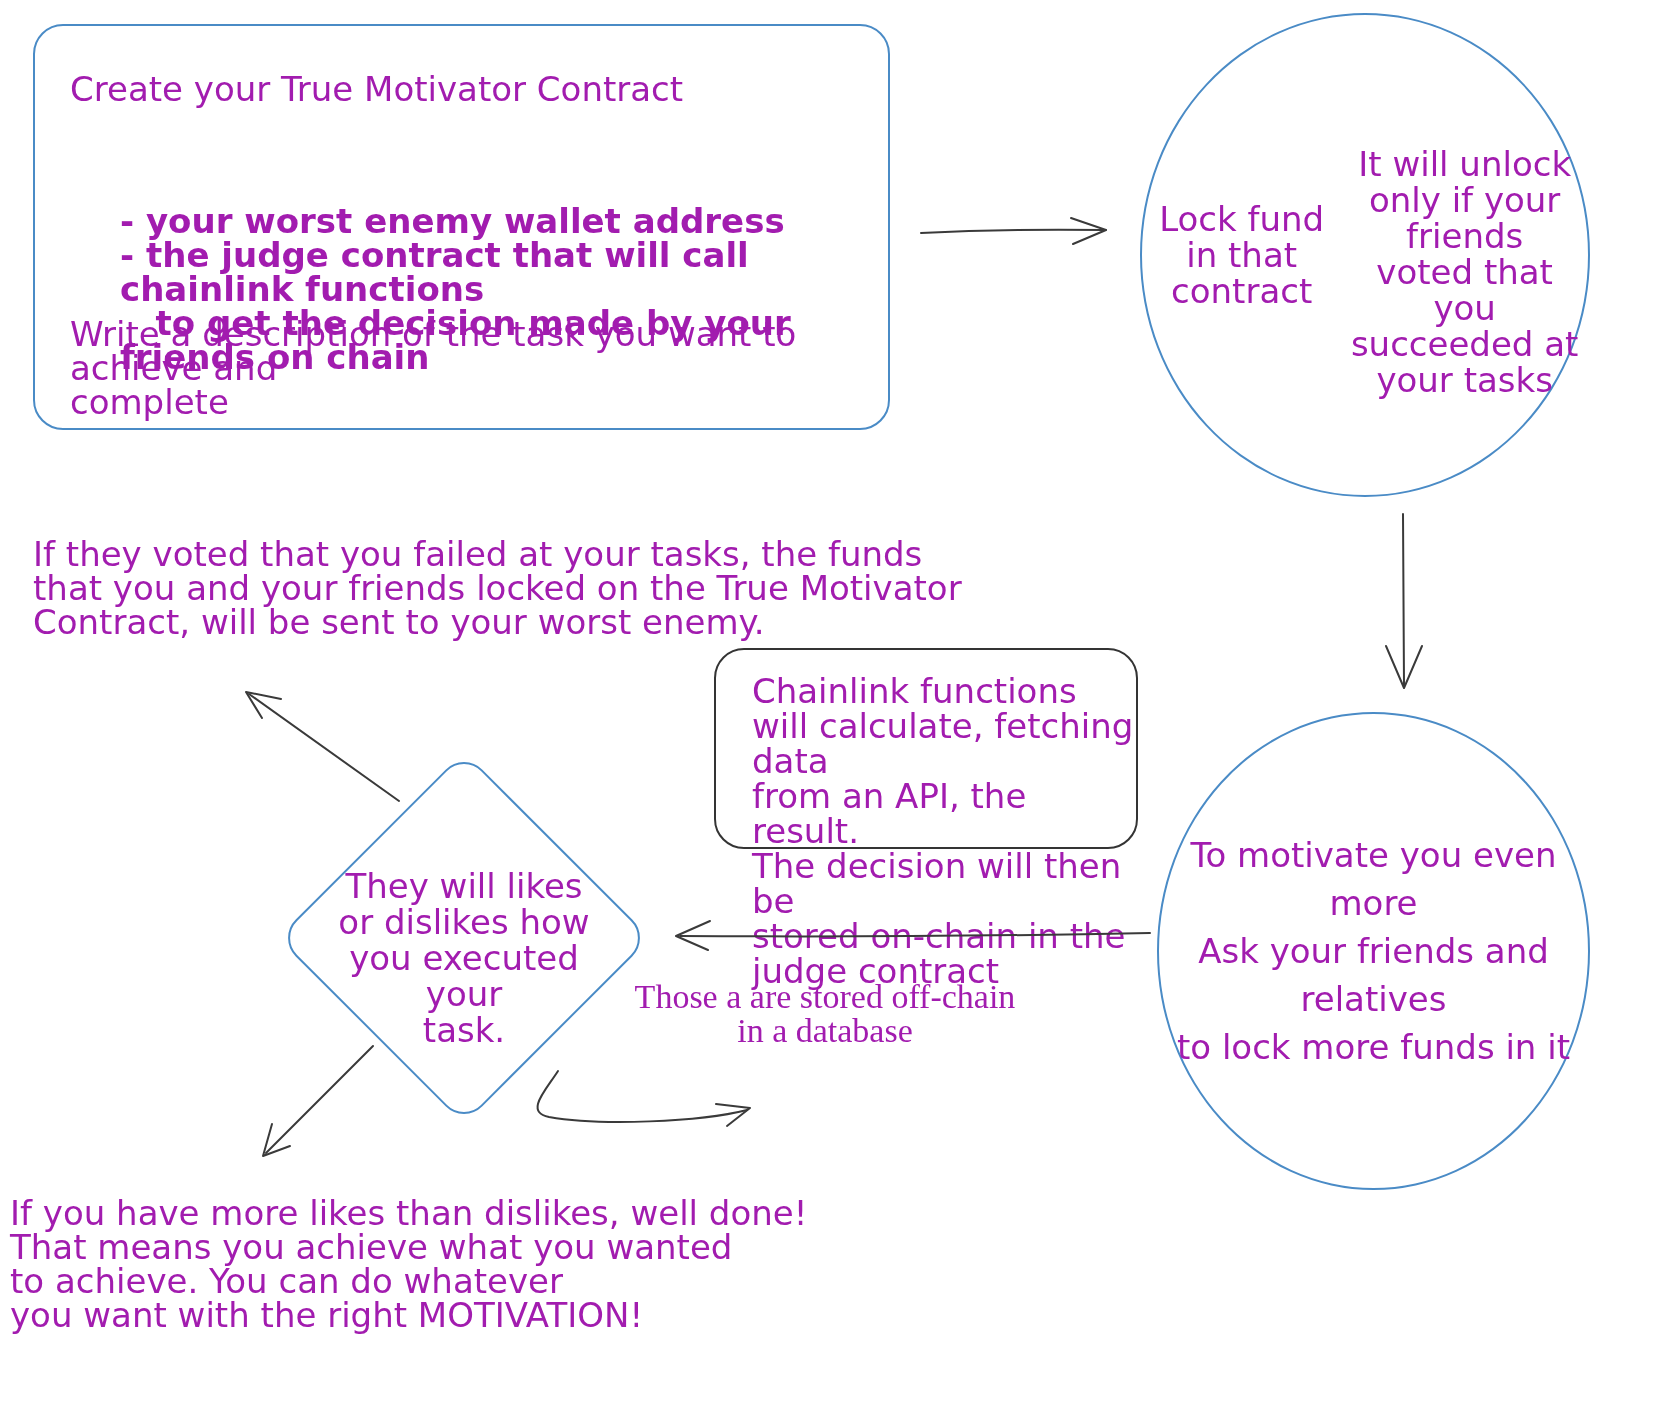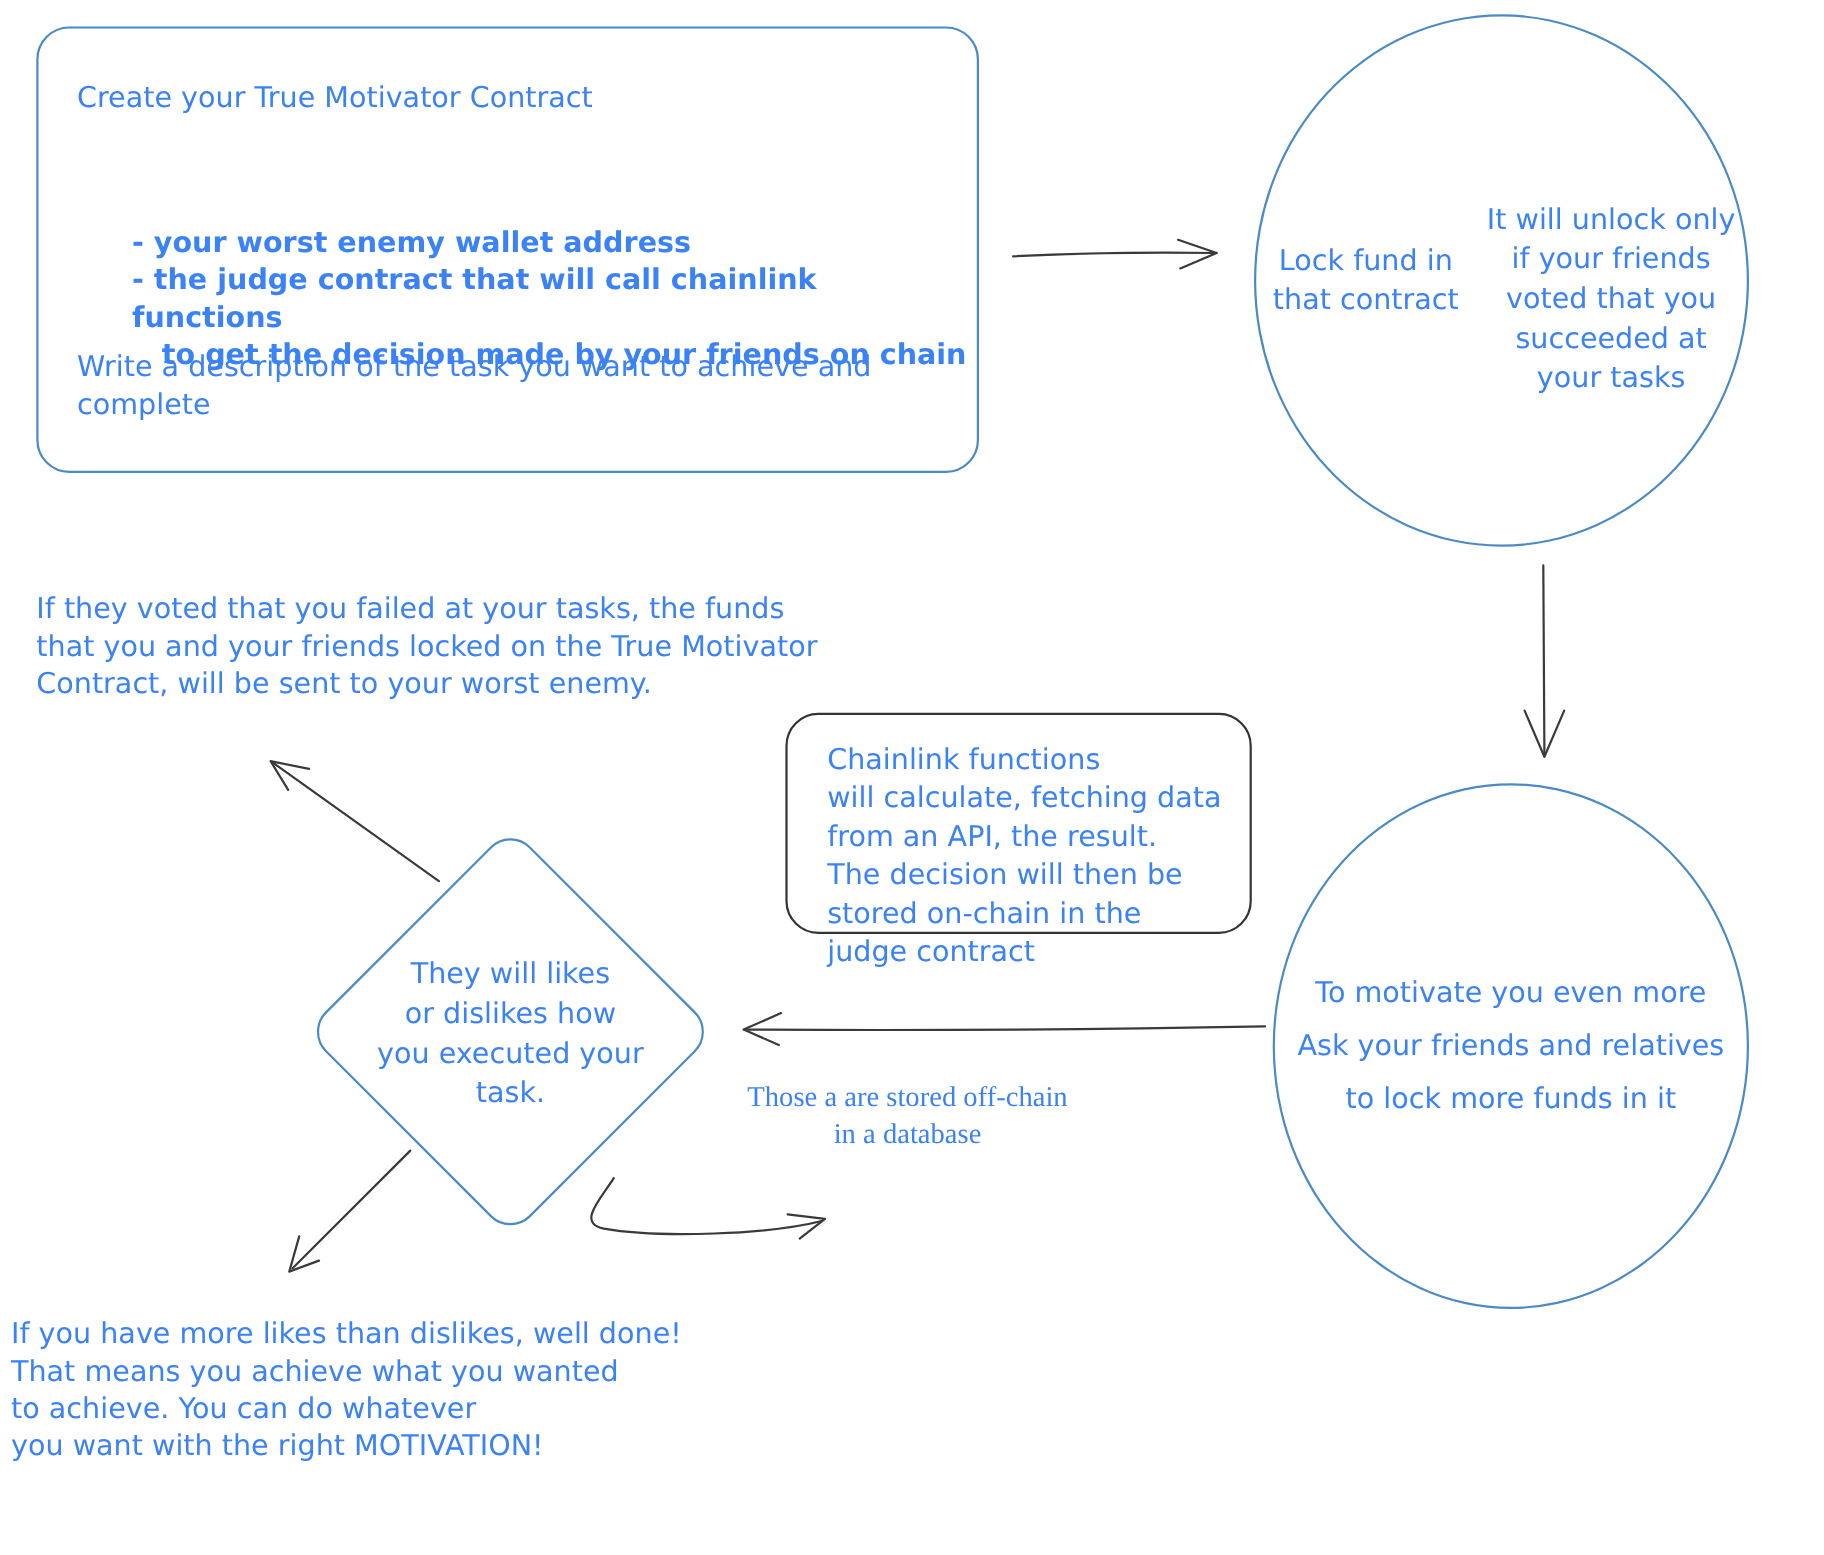--- a/index.html
+++ b/index.html
@@ -5,24 +5,24 @@
   html,body{margin:0;padding:0;background:#ffffff;}
   body{
     position:relative;
     width:1658px;height:1414px;
     overflow:hidden;
     font-family: cursive, "DejaVu Sans", sans-serif;
     color:#1d1d1d;
   }
   .abs{position:absolute;}
   .txt{
-    font-size:26px;
+    font-size:34px;
     line-height:34px;
     white-space:pre-line;
-    color:#3b82f6;
+    color:#a21caf;
   }
   .prewrap{white-space:pre-wrap;}
   .center{text-align:center;}
   
   .shape{
     position:absolute;
     border:2px solid #4a8bc6;
     background:transparent;
     box-sizing:border-box;
   }

